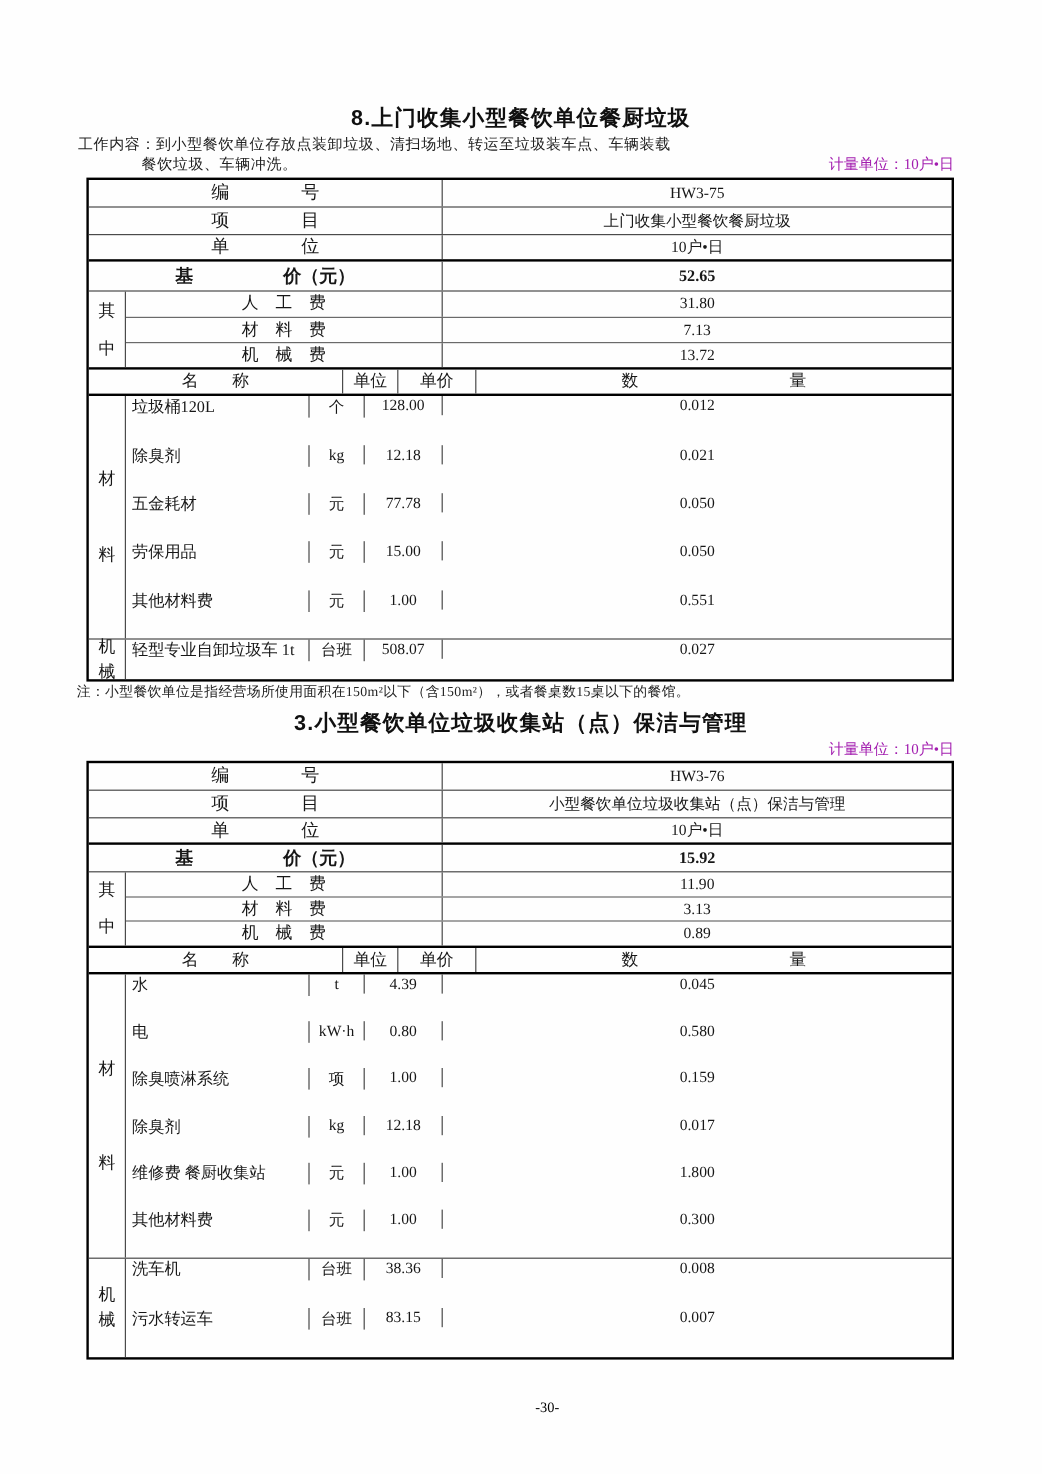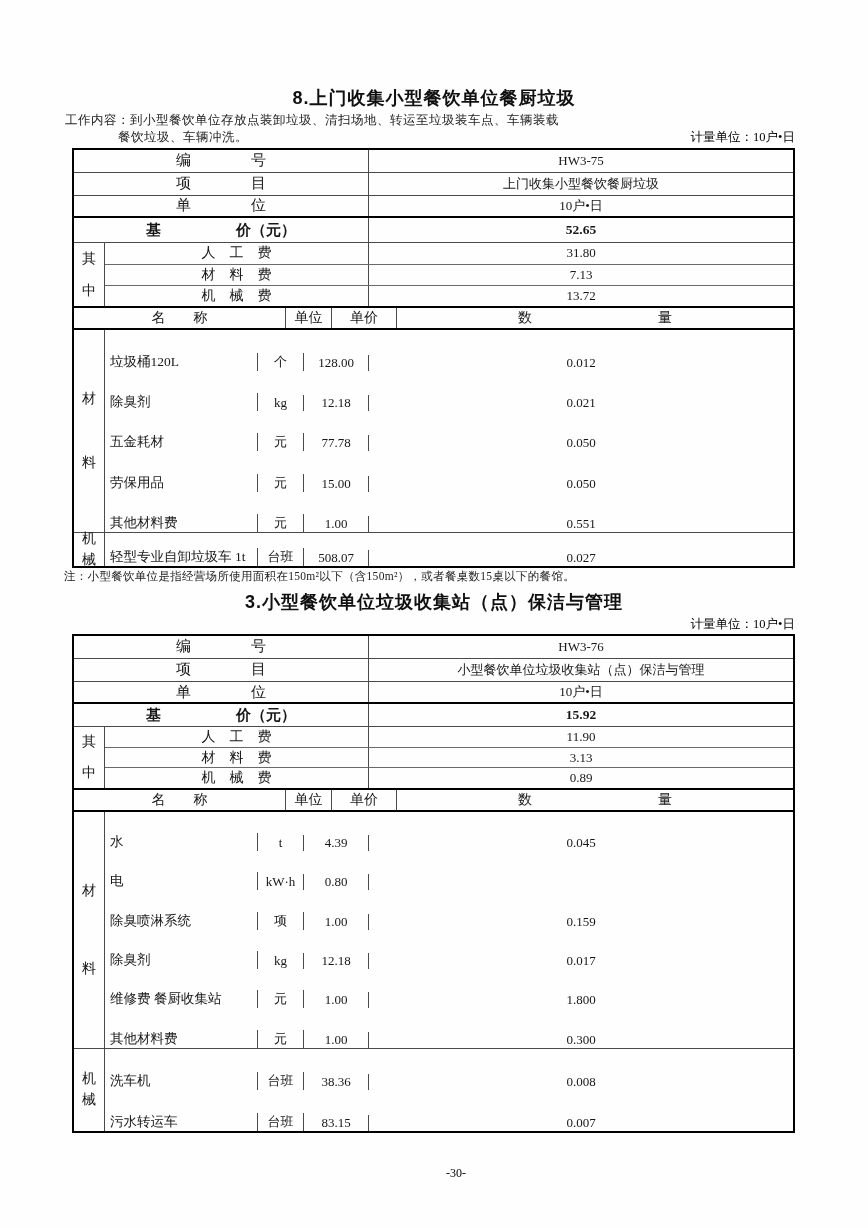--- a/index.html
+++ b/index.html
@@ -14,21 +14,21 @@
   .page { position:absolute; inset:0; background:#fefefe; }
 
   .sec-title {
     position:absolute; left:0; width:100%;
     text-align:center;
     font-family:"Liberation Sans","DejaVu Sans",sans-serif;
     font-weight:bold; font-size:18px; letter-spacing:1px;
     color:#101010;
   }
   .work-line { position:absolute; font-size:12.5px; color:#222; letter-spacing:0.5px; }
-  .measure-unit { position:absolute; right:73px; font-size:12.5px; color:#000000; }
+  .measure-unit { position:absolute; right:73px; font-size:12.5px; color:#a21caf; }
 
   .ptable {
     position:absolute; left:72px; width:723px;
     border:2px solid #000;
     display:flex; flex-direction:column;
     font-size:14px;
   }
   .row { display:flex; align-items:stretch; border-bottom:1px solid #4a4a4a; }
   .row.thickb { border-bottom:2px solid #000; }
   .cell { display:flex; align-items:center; justify-content:center; }
@@ -68,21 +68,21 @@
   .section { display:flex; align-items:stretch; }
   .section.mid { border-bottom:1px solid #4a4a4a; }
   .sec-label {
     width:31px; border-right:1px solid #4a4a4a;
     display:flex; flex-direction:column; align-items:center; justify-content:center;
     font-size:14px;
   }
   .sec-label.wide-gap { gap:46px; }
   .sec-label.tight-gap { gap:3px; }
   .sec-rows { flex:1; display:flex; flex-direction:column; }
-  .item-row { flex:1; display:flex; align-items:flex-end; }
+  .item-row { flex:1; display:flex; align-items:flex-start; }
   .c-name  { width:153px; border-right:1px solid #4a4a4a; justify-content:flex-start; padding-left:5px; font-size:13.5px; }
   .c-unit  { width:46px;  border-right:1px solid #4a4a4a; font-size:13px; }
   .c-price { width:65px;  border-right:1px solid #4a4a4a; font-size:13px; }
   .c-qty   { flex:1; font-size:13px; }
 
   .note-line { position:absolute; left:64px; font-size:11.5px; color:#222; letter-spacing:0.3px; }
   .footer { position:absolute; left:0; width:100%; text-align:center; font-size:12px; color:#000000;padding-left:44px; }
 </style>
 </head>
 <body>
@@ -248,20 +248,21 @@
         <div class="item-row">
           <div class="cell c-name">水</div>
           <div class="cell c-unit">t</div>
           <div class="cell c-price">4.39</div>
           <div class="cell c-qty">0.045</div>
         </div>
         <div class="item-row">
           <div class="cell c-name">电</div>
           <div class="cell c-unit">kW·h</div>
           <div class="cell c-price">0.80</div>
+          <div class="cell c-qty">0.580</div>
         </div>
         <div class="item-row">
           <div class="cell c-name">除臭喷淋系统</div>
           <div class="cell c-unit">项</div>
           <div class="cell c-price">1.00</div>
           <div class="cell c-qty">0.159</div>
         </div>
         <div class="item-row">
           <div class="cell c-name">除臭剂</div>
           <div class="cell c-unit">kg</div>

